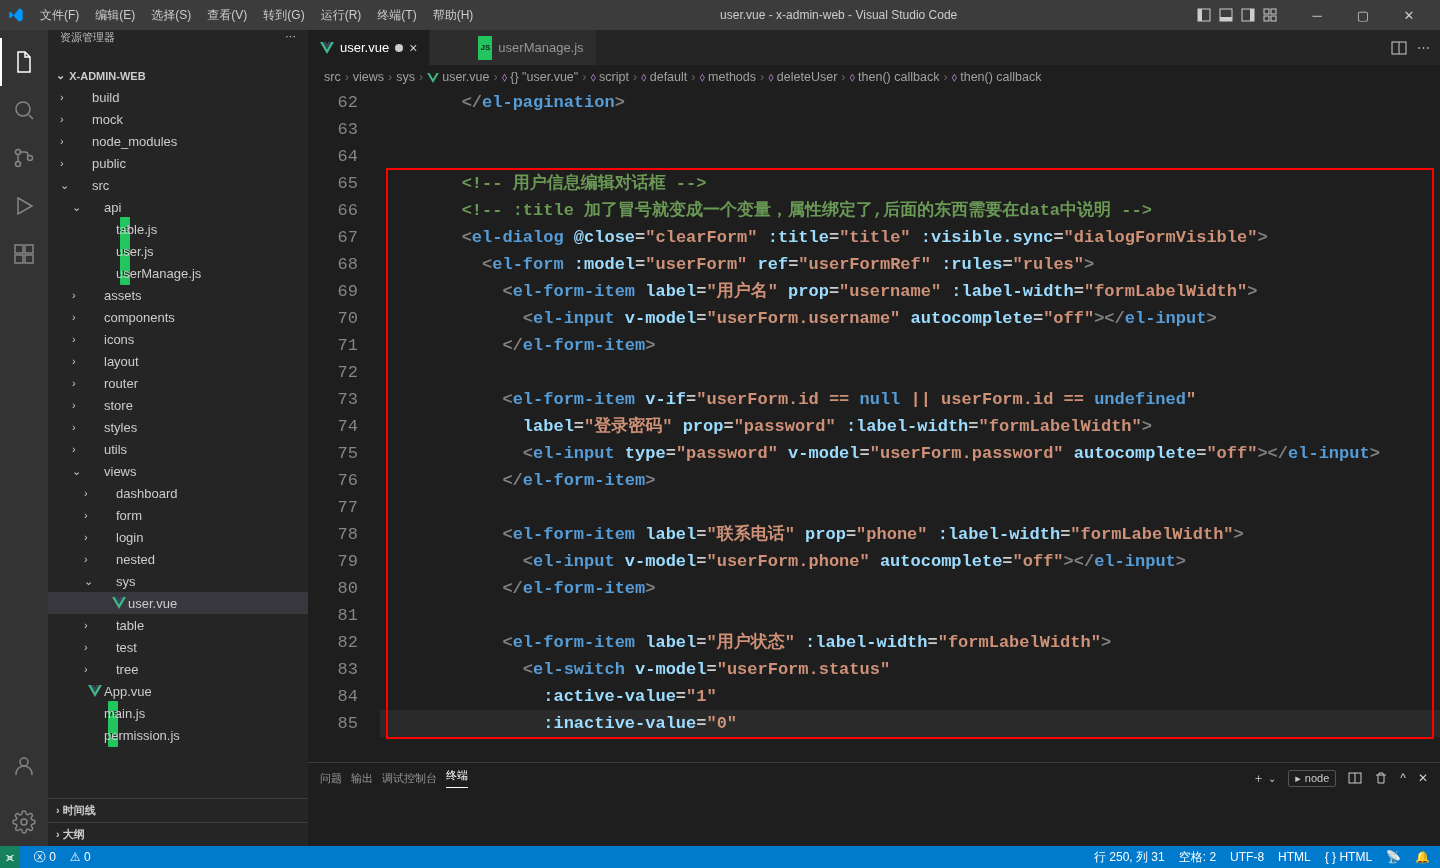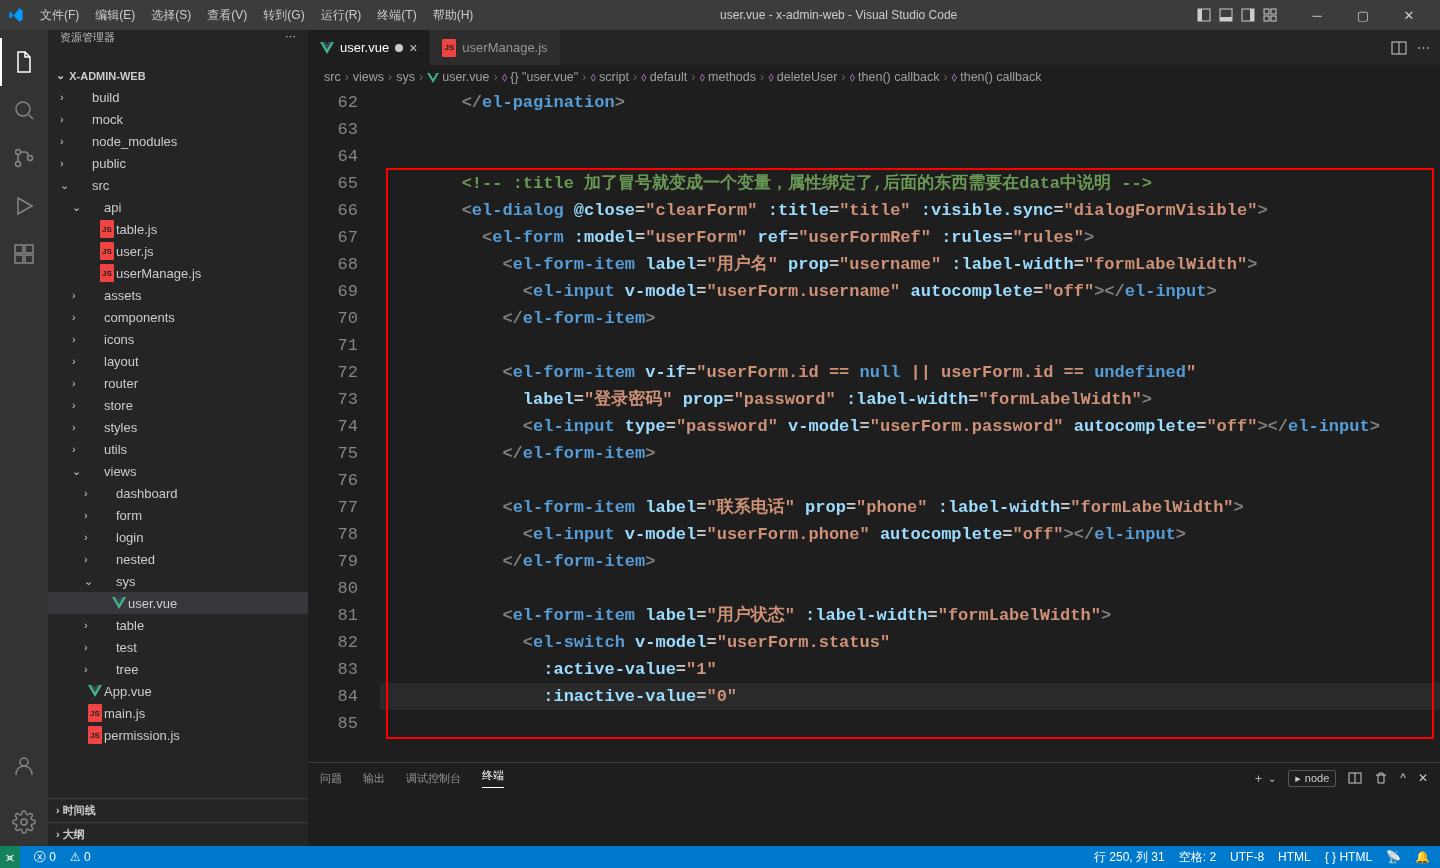--- a/index.html
+++ b/index.html
@@ -191,21 +191,21 @@
   height: 84px;
   border-top: 1px solid #3c3c3c;
   background: #1e1e1e;
   display: flex;
   flex-direction: column;
 }
 .panel .panel-tabs {
   height: 30px;
   display: flex; align-items: center;
   padding: 0 12px;
-  gap: 21px;
+  gap: 9px;
   font-size: 11px;
   color: #969696;
 }
 .panel .panel-tabs .pt { cursor: pointer; }
 .panel .panel-tabs .pt.active { color: #ffffff; border-bottom: 1px solid #ffffff; padding-bottom: 4px; }
 .panel .panel-tabs .pt-actions { margin-left: auto; display: flex; gap: 12px; align-items: center; color: #cccccc; font-size: 12px; }
 .panel .panel-body {
   flex: 1;
   padding: 4px 16px;
   font-family: Consolas, monospace;
@@ -222,21 +222,21 @@
   display: flex;
   align-items: center;
   padding: 0 10px;
   font-size: 12px;
   gap: 14px;
 }
 .statusbar .sb-right { margin-left: auto; display: flex; gap: 14px; align-items: center; }
 
 
 .ic-vue { color: #41b883; }
-.ic-js { color: #e2c400; background: #ef4444; color: #1e1e1e; font-size: 8px; font-weight: bold; width: 14px; height: 18px; display: inline-flex; align-items: center; justify-content: center; border-radius: 1px; }
+.ic-js { color: #e2c400; background: #22c55e; color: #1e1e1e; font-size: 8px; font-weight: bold; width: 14px; height: 24px; display: inline-flex; align-items: center; justify-content: center; border-radius: 1px; margin-left: 36px; }
 
 svg { display: block; }
 </style>
 </head>
 <body>
 
 <div class="titlebar">
   <span class="vscode-logo">
     <svg viewBox="0 0 24 24" width="16" height="16">
         <path fill="#0098ff" d="M17 2l5 3v14l-5 3-9-9 9-11zM4 7l4 5-4 5-2-1V8l2-1z"></path>
@@ -610,20 +610,21 @@
           <div class="ln">82</div>
           <div class="ln">83</div>
           <div class="ln">84</div>
           <div class="ln">85</div>
         </div>
       <div class="code" id="code">
         <div class="redbox" id="redbox" style="left: 6px; right: 6px; top: 79px; height: 571px;"></div>
       <div class="line">        <span class="t-pun">&lt;/</span><span class="t-tag">el-pagination</span><span class="t-pun">&gt;</span></div>
           <div class="line"></div>
           <div class="line"></div>
+          <div class="line">        <span class="t-cmt">&lt;!-- 用户信息编辑对话框 --&gt;</span></div>
           <div class="line">        <span class="t-cmt">&lt;!-- :title 加了冒号就变成一个变量，属性绑定了,后面的东西需要在data中说明 --&gt;</span></div>
           <div class="line">        <span class="t-pun">&lt;</span><span class="t-tag">el-dialog</span> <span class="t-attr">@close</span>=<span class="t-str">"clearForm"</span> <span class="t-attr">:title</span>=<span class="t-str">"title"</span> <span class="t-attr">:visible.sync</span>=<span class="t-str">"dialogFormVisible"</span><span class="t-pun">&gt;</span></div>
           <div class="line">          <span class="t-pun">&lt;</span><span class="t-tag">el-form</span> <span class="t-attr">:model</span>=<span class="t-str">"userForm"</span> <span class="t-attr">ref</span>=<span class="t-str">"userFormRef"</span> <span class="t-attr">:rules</span>=<span class="t-str">"rules"</span><span class="t-pun">&gt;</span></div>
           <div class="line">            <span class="t-pun">&lt;</span><span class="t-tag">el-form-item</span> <span class="t-attr">label</span>=<span class="t-str">"用户名"</span> <span class="t-attr">prop</span>=<span class="t-str">"username"</span> <span class="t-attr">:label-width</span>=<span class="t-str">"formLabelWidth"</span><span class="t-pun">&gt;</span></div>
           <div class="line">              <span class="t-pun">&lt;</span><span class="t-tag">el-input</span> <span class="t-attr">v-model</span>=<span class="t-str">"userForm.username"</span> <span class="t-attr">autocomplete</span>=<span class="t-str">"off"</span><span class="t-pun">&gt;&lt;/</span><span class="t-tag">el-input</span><span class="t-pun">&gt;</span></div>
           <div class="line">            <span class="t-pun">&lt;/</span><span class="t-tag">el-form-item</span><span class="t-pun">&gt;</span></div>
           <div class="line"></div>
           <div class="line">            <span class="t-pun">&lt;</span><span class="t-tag">el-form-item</span> <span class="t-attr">v-if</span>=<span class="t-str">"userForm.id == <span class="t-keywordv">null</span> || userForm.id == <span class="t-keywordv">undefined</span>"</span></div>
           <div class="line">              <span class="t-attr">label</span>=<span class="t-str">"登录密码"</span> <span class="t-attr">prop</span>=<span class="t-str">"password"</span> <span class="t-attr">:label-width</span>=<span class="t-str">"formLabelWidth"</span><span class="t-pun">&gt;</span></div>
           <div class="line">              <span class="t-pun">&lt;</span><span class="t-tag">el-input</span> <span class="t-attr">type</span>=<span class="t-str">"password"</span> <span class="t-attr">v-model</span>=<span class="t-str">"userForm.password"</span> <span class="t-attr">autocomplete</span>=<span class="t-str">"off"</span><span class="t-pun">&gt;&lt;/</span><span class="t-tag">el-input</span><span class="t-pun">&gt;</span></div>

